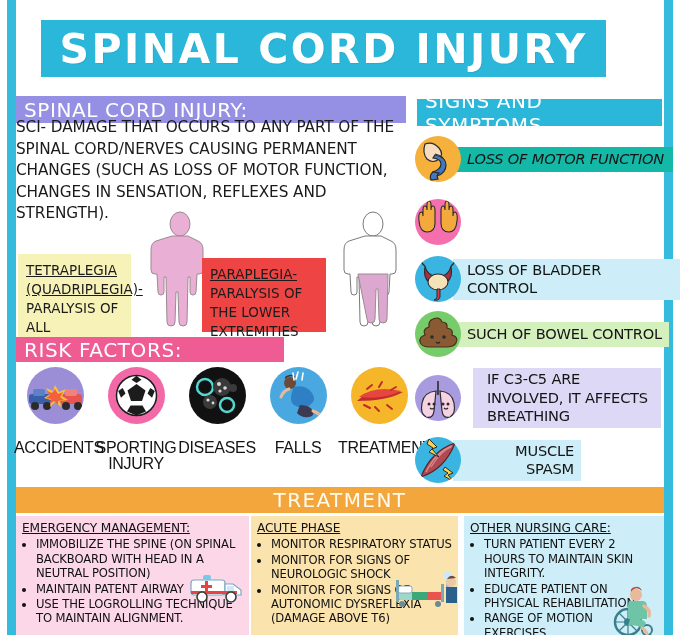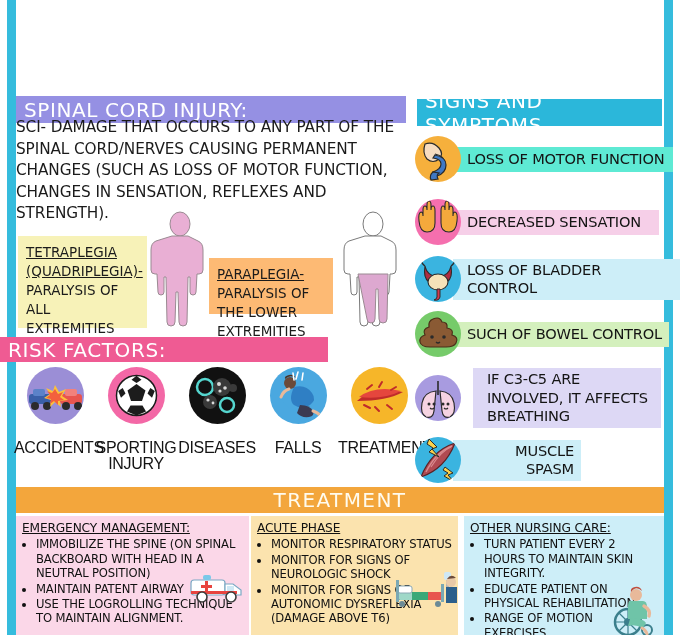--- a/index.html
+++ b/index.html
@@ -43,21 +43,21 @@
     position:absolute;
     display:flex;align-items:center;
     color:#ffffff;
     font-size:20px;
     letter-spacing:.6px;
     font-family:"DejaVu Sans", sans-serif;
     padding-left:8px;
     box-sizing:border-box;
   }
   .band.sci{left:16px;top:96px;width:390px;height:27px;background:#9590e3;}
-  .band.risk{left:0;top:337px;width:328px;height:25px;background:#ef5b93;}
+  .band.risk{left:16px;top:337px;width:268px;height:25px;background:#ef5b93;}
   .band.signs{left:417px;top:99px;width:245px;height:27px;background:#2bb7da;}
   .band.treat{
     left:16px;top:487px;width:648px;height:26px;background:#f3a63c;
     justify-content:center;padding-left:0;color:#fffbee;letter-spacing:1.4px;
   }
 
   
   .definition{
     position:absolute;left:16px;top:117px;width:395px;
     font-size:15.3px;line-height:21.5px;color:#1b1b1b;
@@ -65,22 +65,22 @@
     letter-spacing:-.1px;
   }
 
   
   .plegia-box{
     position:absolute;box-sizing:border-box;
     font-size:13.5px;line-height:19px;color:#1b1b1b;
     font-family:"DejaVu Sans", sans-serif;
     padding:7px 8px 6px 8px;
   }
-  .plegia-box.tetra{left:18px;top:236px;width:129px;height:92px;background:#f7f2b8;}
-  .plegia-box.para{left:209px;top:258px;width:124px;height:56px;background:#fdba74;}
+  .plegia-box.tetra{left:18px;top:254px;width:113px;height:92px;background:#f7f2b8;}
+  .plegia-box.para{left:202px;top:258px;width:124px;height:74px;background:#ef4444;}
   .plegia-box u{text-decoration:underline;}
 
   
   .figure{position:absolute;}
   .figure.tetra-fig{left:148px;top:211px;width:64px;height:133px;}
   .figure.para-fig{left:341px;top:211px;width:64px;height:133px;}
 
   
   .risk-row{position:absolute;left:14px;top:367px;width:415px;height:110px;}
   .risk-item{
@@ -128,20 +128,23 @@
 </style>
 </head>
 <body>
 
 <div class="page">
   <div class="edge-white left"></div>
   <div class="edge-white right"></div>
   <div class="edge left"></div>
   <div class="edge right"></div>
 
+  <div class="title-bar">
+    <div class="title-text">SPINAL CORD INJURY</div>
+  </div>
 
   <div class="band sci">
     <span>SPINAL CORD INJURY:</span>
   </div>
   <div class="definition">SCI- DAMAGE THAT OCCURS TO ANY PART OF THE SPINAL CORD/NERVES CAUSING PERMANENT CHANGES (SUCH AS LOSS OF MOTOR FUNCTION, CHANGES IN SENSATION, REFLEXES AND STRENGTH).</div>
 
   <div class="plegia-box tetra">
     <u>TETRAPLEGIA</u><br>
     <u>(QUADRIPLEGIA)-</u><br>
     <span>PARALYSIS OF ALL EXTREMITIES</span>
@@ -260,33 +263,32 @@
 
   <div class="symptom" style="top:136px;">
     <div class="sym-icon" style="background:#f6b03c;">
       <svg viewBox="0 0 46 46" width="46" height="46">
         <path d="M10 8 q8 -3 14 4 q5 6 0 11 q-6 5 -12 0 q-5 -6 -2 -15z" fill="#f7dcc0" stroke="#2b2b2b" stroke-width="1.2"></path>
         <path d="M20 18 q10 2 10 10 q0 8 -8 10" fill="none" stroke="#2b2b2b" stroke-width="1.2"></path>
         <path d="M20 19 q11 2 11 10 q0 8 -9 11 l-4 -4 q8 -3 8 -8 q0 -5 -8 -6z" fill="#3f78c4" stroke="#2b2b2b" stroke-width="1.2"></path>
         <path d="M18 36 q-4 3 -2 8 l7 -1 q-2 -4 1 -6z" fill="#3f78c4" stroke="#2b2b2b" stroke-width="1.2"></path>
       </svg>
     </div>
-    <div class="sym-band" style="background:#5eead4;width:220px;">LOSS OF MOTOR FUNCTION</div>
+    <div class="sym-band" style="background:#14b8a6;width:220px;font-style:italic;">LOSS OF MOTOR FUNCTION</div>
   </div>
 
   <div class="symptom" style="top:199px;">
     <div class="sym-icon" style="background:#f56fae;">
       <svg viewBox="0 0 46 46" width="46" height="46">
         <g fill="#f4a93c" stroke="#2b2b2b" stroke-width="1.1">
           <path d="M4 22 q-1 -8 2 -9 q2 0 2 4 l0 -6 q0 -4 2 -4 q2 0 2 4 l0 -5 q0 -4 2 -4 q2 0 2 4 l0 5 q0 -4 2 -4 q2 0 2 5 l0 12 q0 9 -8 9 q-7 0 -8 -11z"></path>
           <path d="M42 22 q1 -8 -2 -9 q-2 0 -2 4 l0 -6 q0 -4 -2 -4 q-2 0 -2 4 l0 -5 q0 -4 -2 -4 q-2 0 -2 4 l0 5 q0 -4 -2 -4 q-2 0 -2 5 l0 12 q0 9 8 9 q7 0 8 -11z"></path>
         </g>
       </svg>
     </div>
-    <div class="sym-band" style="background:#f6cfe8;width:206px;">DECREASED SENSATION</div>
   </div>
 
   <div class="symptom" style="top:256px;">
     <div class="sym-icon" style="background:#3ab4e0;">
       <svg viewBox="0 0 46 46" width="46" height="46">
         <path d="M10 10 q2 10 13 11 q11 -1 13 -11 q2 12 -4 16 q-9 6 -18 0 q-6 -4 -4 -16z" fill="#b02b3f" stroke="#2b2b2b" stroke-width="1.1"></path>
         <ellipse cx="23" cy="26" rx="10" ry="8" fill="#f6e2b8" stroke="#2b2b2b" stroke-width="1.1"></ellipse>
         <path d="M22 33 l0 8 q0 2 -3 3 q5 1 6 -3 l0 -8z" fill="#d33b50" stroke="#2b2b2b" stroke-width="1"></path>
         <path d="M10 10 q-4 -3 -4 -7 M36 10 q4 -3 4 -7" stroke="#2b2b2b" stroke-width="1.4" fill="none"></path>
       </svg>

